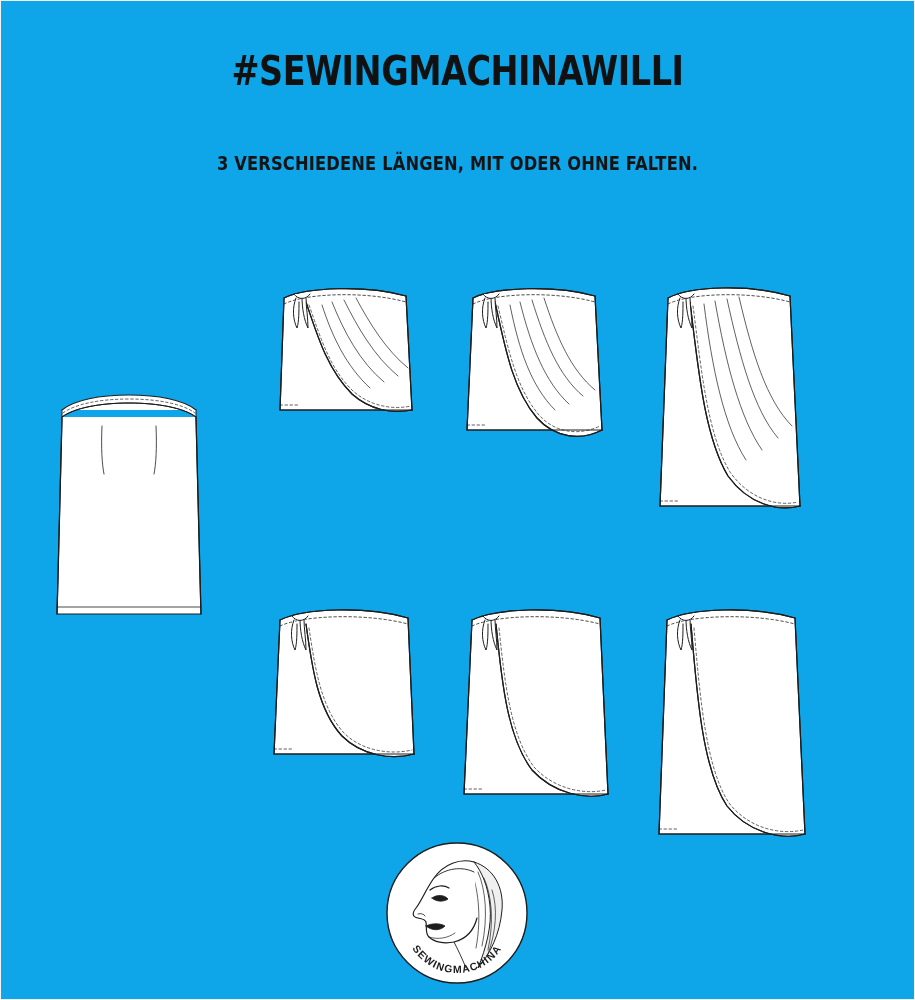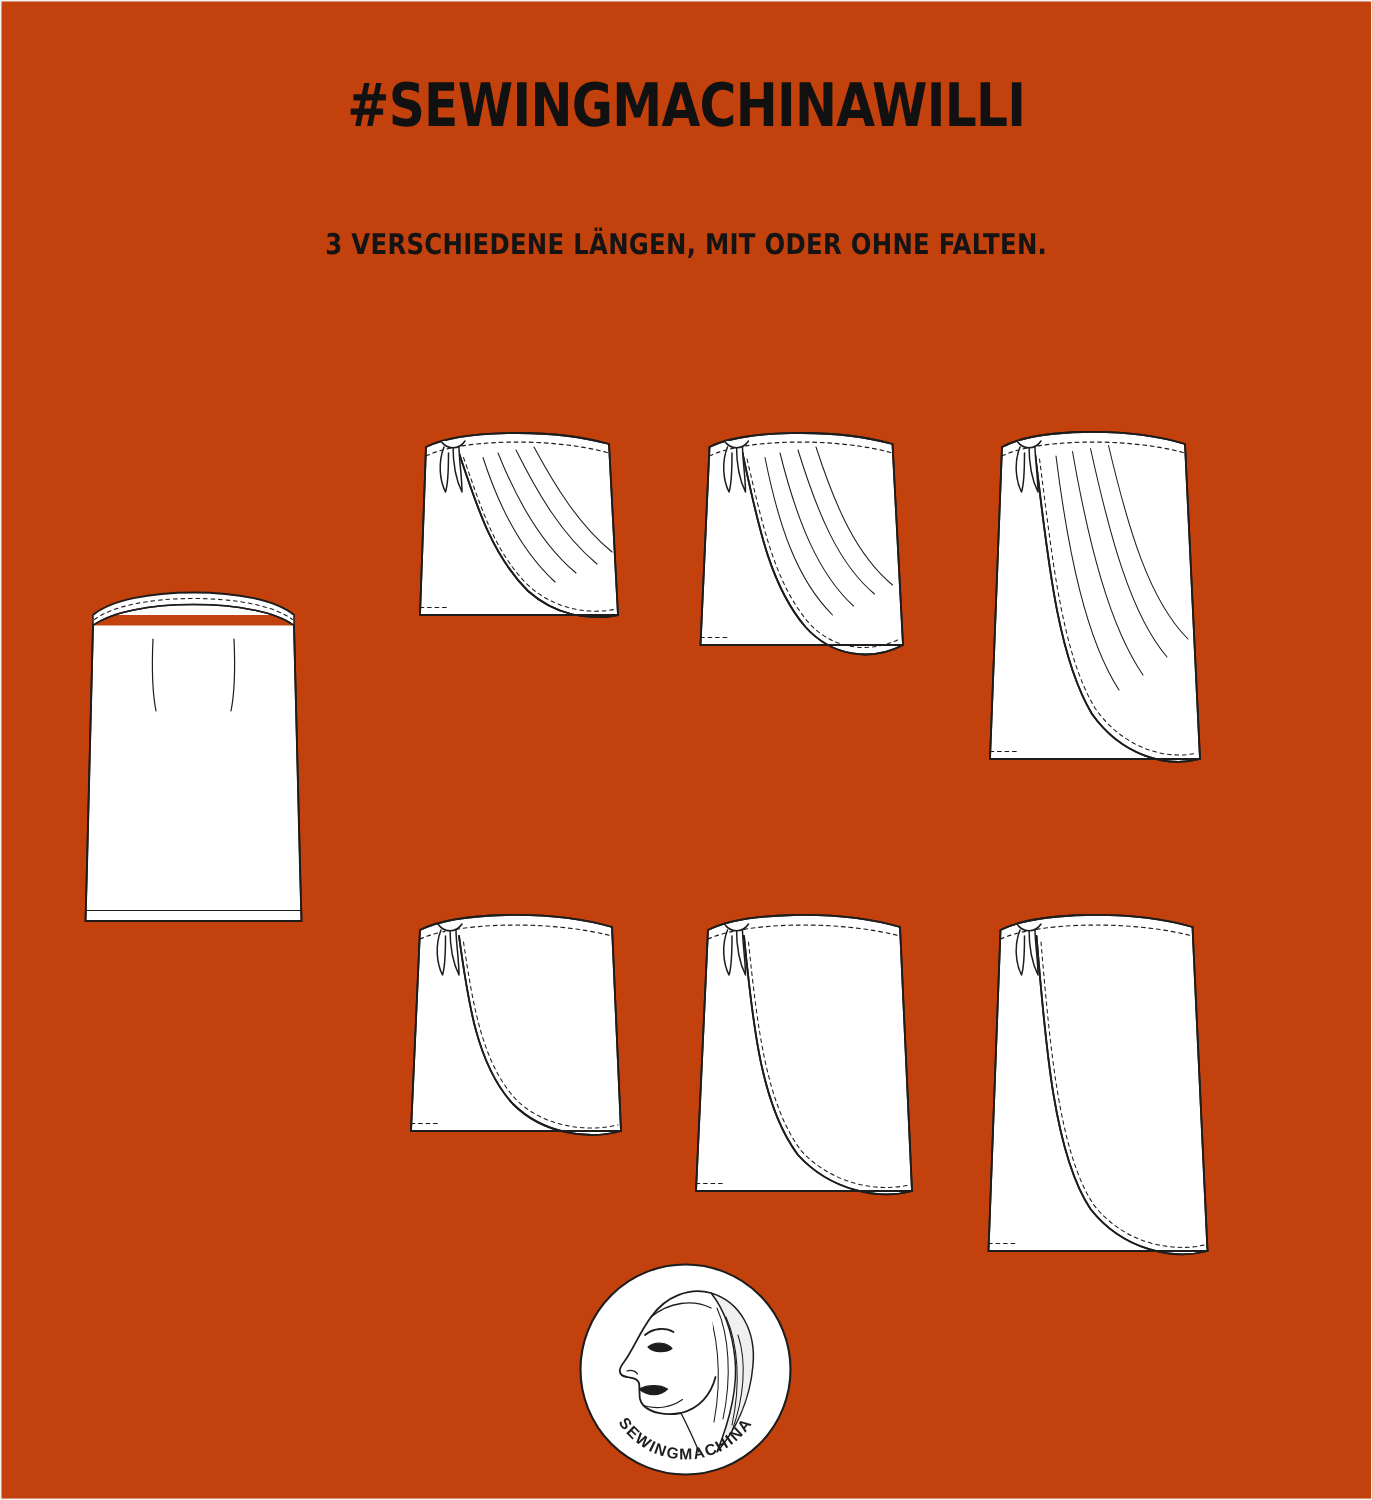--- a/index.html
+++ b/index.html
@@ -11,21 +11,21 @@
     width: 915px;
     height: 1000px;
     font-family: "Liberation Sans", sans-serif;
     color: #1a1a1a;
     overflow: hidden;
   }
   #page {
     position: relative;
     width: 915px;
     height: 1000px;
-    background: #c2410c;
+    background: #0ea5e9;
   }
   .edge-frame {
     position: absolute;
     left: 0; top: 0;
     width: 915px; height: 1000px;
     box-shadow: inset 0 0 0 1px #f2f2f2;
     pointer-events: none;
   }
   .title {
     position: absolute;

